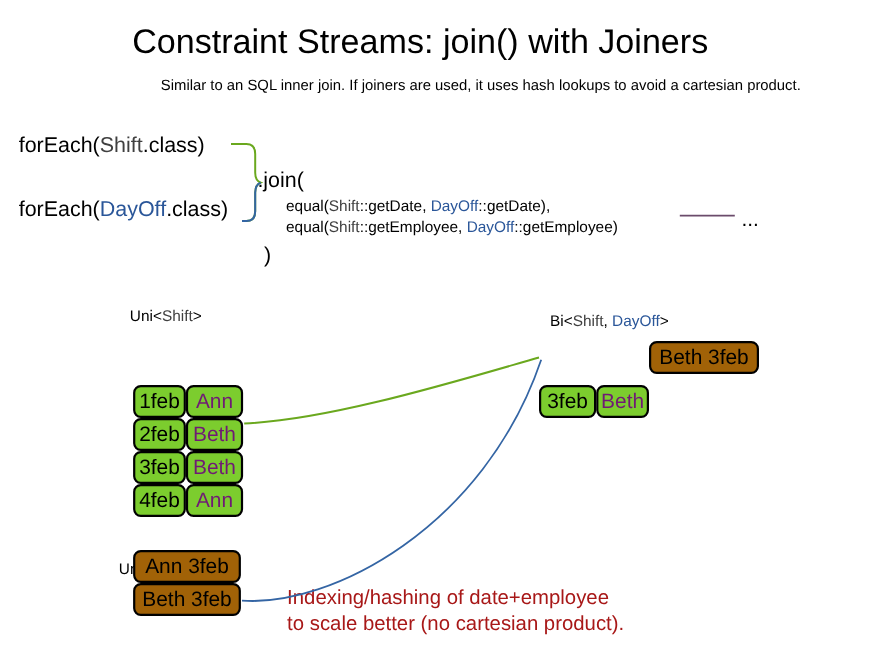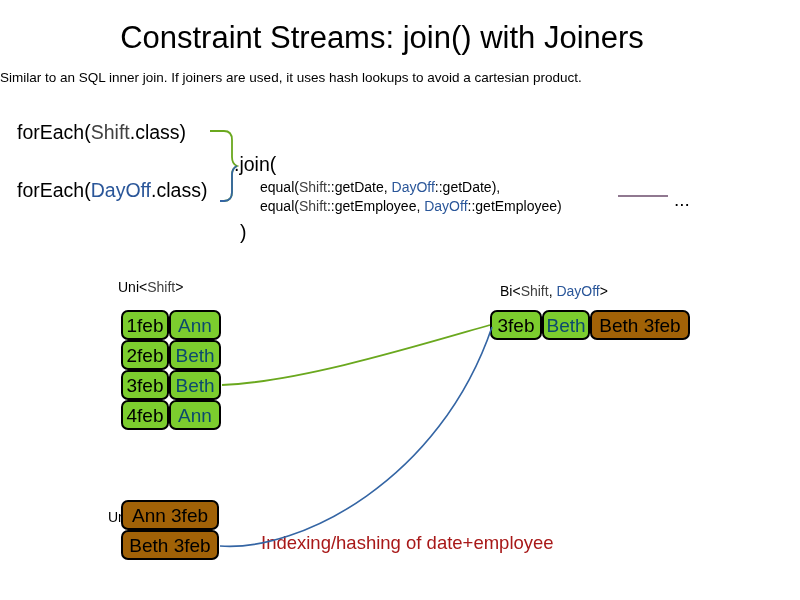--- a/index.html
+++ b/index.html
@@ -25,21 +25,21 @@
     font-size: 31px;
     line-height: 38px;
     font-weight: normal;
     color: #000;
     white-space: nowrap;
   }
   #slide-subtitle {
     position: absolute;
     left: 0; top: 69px;
     width: 728px;
-    text-align: left;
+    text-align: right;
     font-size: 13.5px;
     line-height: 18px;
     color: #000;
     white-space: nowrap;
   }
 
   
   .code-line {
     position: absolute;
     font-size: 19.5px;
@@ -92,24 +92,24 @@
     border: 2px solid #000000;
     border-radius: 7px;
     font-size: 19px;
     line-height: 1;
     display: flex;
     align-items: center;
     justify-content: center;
     white-space: nowrap;
     height: 30px;
   }
-  .cell-green { background: #7ccd2e; }
+  .cell-green { background: #7ccd2e; margin-top: 40px; }
   .cell-blue  { background: #a16207; }
   .txt-dark   { color: #000000; }
-  .txt-orange { color: #0c4a6e; }
+  .txt-orange { color: #701a75; }
 
   
   .shift-date { left: 121px; width: 48px; }
   .shift-name { left: 169px; width: 52px; }
   .row-1 { top: 310px; }
   .row-2 { top: 340px; }
   .row-3 { top: 370px; }
   .row-4 { top: 400px; }
 
   
@@ -180,20 +180,21 @@
 
 <div class="cell cell-green txt-dark" id="bi-cell-date">3feb</div>
 <div class="cell cell-green txt-orange" id="bi-cell-name">Beth</div>
 <div class="cell cell-blue txt-dark" id="bi-cell-pair">Beth 3feb</div>
 
 <div class="cell cell-blue txt-dark dayoff-cell" id="dayoff-row-1">Ann 3feb</div>
 <div class="cell cell-blue txt-dark dayoff-cell" id="dayoff-row-2">Beth 3feb</div>
 
 <div id="note">
   <div>Indexing/hashing of date+employee</div>
+  <div>to scale better (no cartesian product).</div>
 </div>
 
 <svg id="connectors" viewBox="0 0 800 600">
 
   <path d="M 210 131 L 224 131 Q 232 131 232 140 L 232 157 Q 232 164 237 166 Q 232 168 232 175 L 232 192 Q 232 201 224 201 L 220 201" fill="none" stroke="#6aa81e" stroke-width="1.8"></path>
 
   <path d="M 237 166 Q 232 168 232 175 L 232 192 Q 232 201 224 201 L 220 201" fill="none" stroke="#3465a4" stroke-width="1.8"></path>
 
   <line x1="618" y1="196" x2="668" y2="196" stroke="#6b4b6b" stroke-width="1.6"></line>
 

